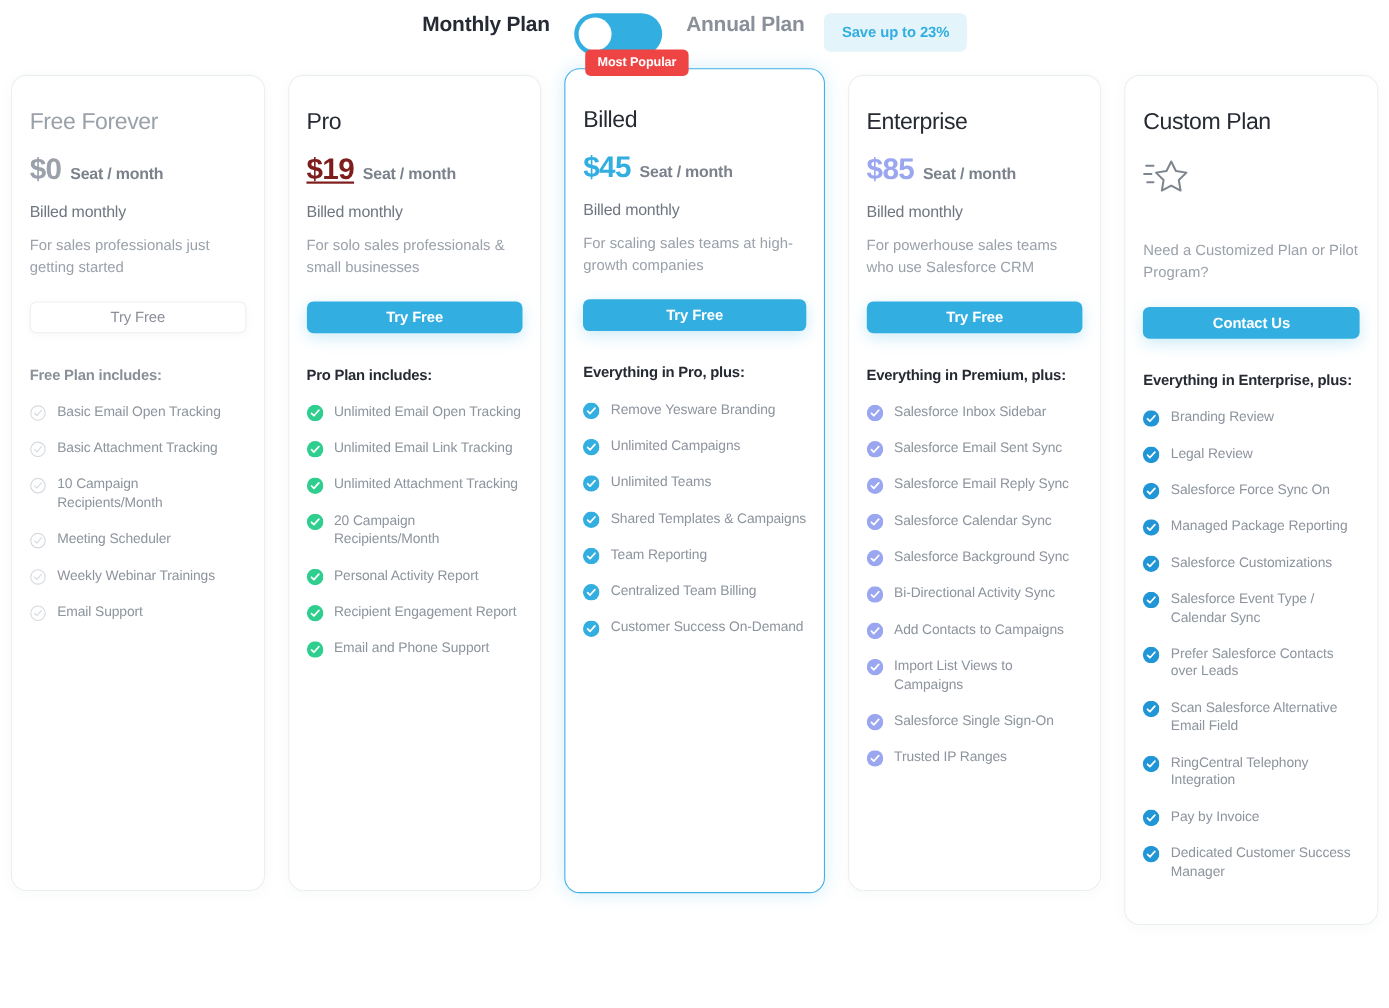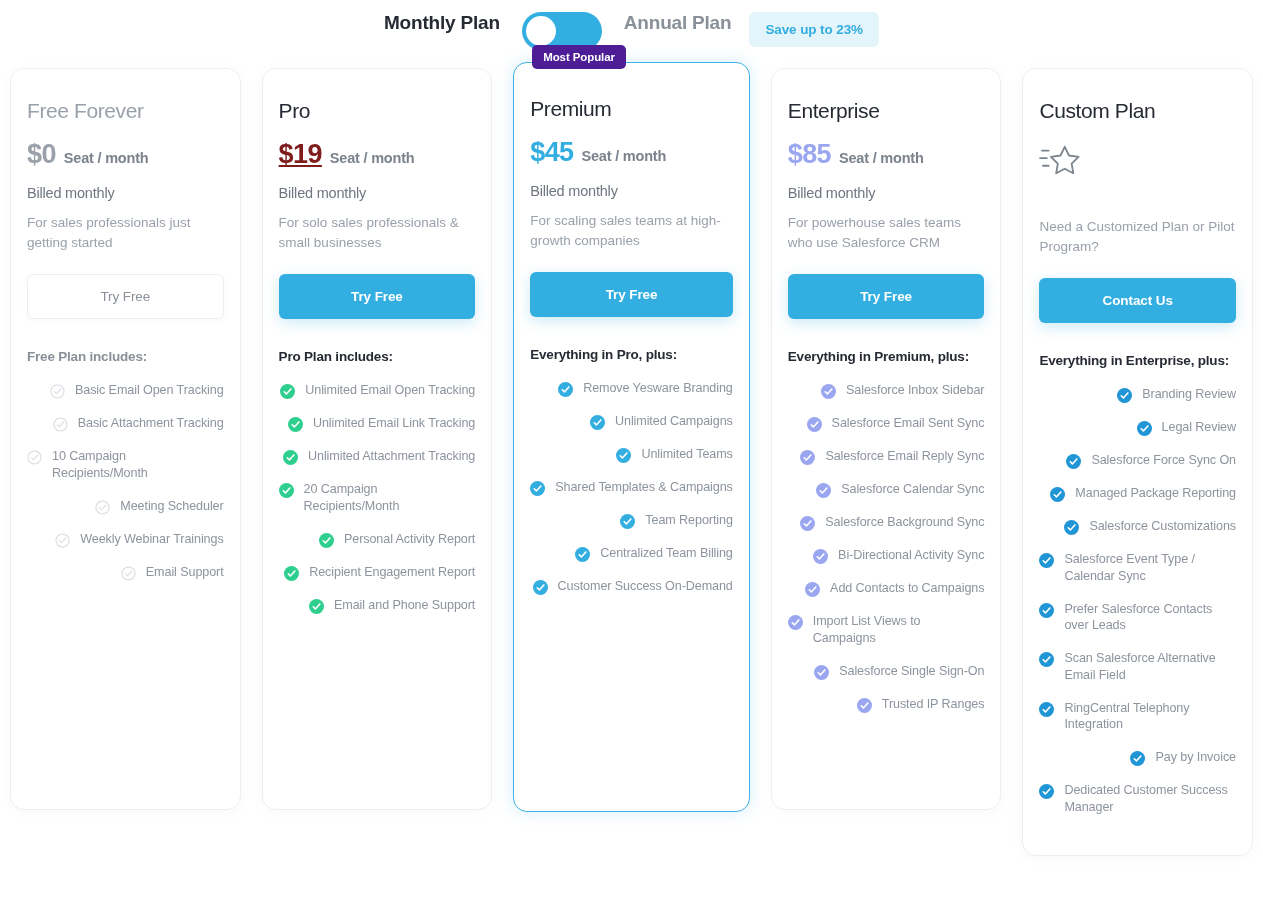--- a/index.html
+++ b/index.html
@@ -87,21 +87,21 @@
     border: 1.5px solid #41b0e3;
     box-shadow: 0 0 16px rgba(65,176,227,0.22);
     margin-top: -6px;
     padding-top: 34px;
   }
 
   .badge-popular {
     position: absolute;
     top: -18px;
     left: 18px;
-    background: #4c1d95;
+    background: #ef4444;
     color: #ffffff;
     font-size: 11.5px;
     font-weight: bold;
     padding: 6px 11px;
     border-radius: 5px;
     letter-spacing: -0.1px;
     text-align: right;
   }
 
   .plan-name {
@@ -145,21 +145,21 @@
     color: #9aa1aa;
     margin-bottom: 22px;
     min-height: 38px;
   }
 
   .cta {
     display: flex;
     align-items: center;
     justify-content: center;
     width: 100%;
-    height: 45px;
+    height: 29px;
     border-radius: 6px;
     font-size: 13.5px;
     font-weight: bold;
     letter-spacing: -0.1px;
     cursor: pointer;
     border: none;
     margin-bottom: 30px;
     font-family: "Liberation Sans", sans-serif;
   }
   .cta.primary {
@@ -183,21 +183,20 @@
     letter-spacing: -0.2px;
   }
   .includes-title.muted { color: #8a9099; }
 
   .feat-list { list-style: none; }
   .feat {
     display: flex;
     align-items: flex-start;
     gap: 10px;
     margin-bottom: 16px;
-    justify-content: flex-end;
   }
   .feat-icon { flex: none; width: 15px; height: 15px; margin-top: 1px; }
   .feat-text {
     font-size: 12.6px;
     line-height: 1.33;
     color: #8d949d;
     letter-spacing: -0.1px;
   }
 
   
@@ -331,21 +330,21 @@
           <span style="flex: 0 0 auto; line-height: 0; margin-top: 1px;"><svg viewBox="0 0 16 16" class="feat-icon">
               <circle cx="8" cy="8" r="8" fill="#2ecf8e"></circle>
               <path d="M4.5 8.3 L6.8 10.6 L11.6 5.3" fill="none" stroke="#ffffff" stroke-width="1.7" stroke-linecap="round" stroke-linejoin="round"></path>
             </svg></span>
           <span class="feat-text">Email and Phone Support</span>
         </li>
       </ul>
     </div>
     <div class="card featured">
       <div class="badge-popular">Most Popular</div>
-      <div class="plan-name">Premium</div>
+      <div class="plan-name">Billed</div>
       <div class="price-row">
         <span class="price" style="color: rgb(50, 174, 224);">$45</span>
         <span class="price-unit">Seat / month</span>
       </div>
       <div class="billed">Billed monthly</div>
       <div class="blurb">For scaling sales teams at high-growth companies</div>
       <button class="cta primary">Try Free</button>
       <div class="includes-title">Everything in Pro, plus:</div>
       <ul class="feat-list">
         <li class="feat">

